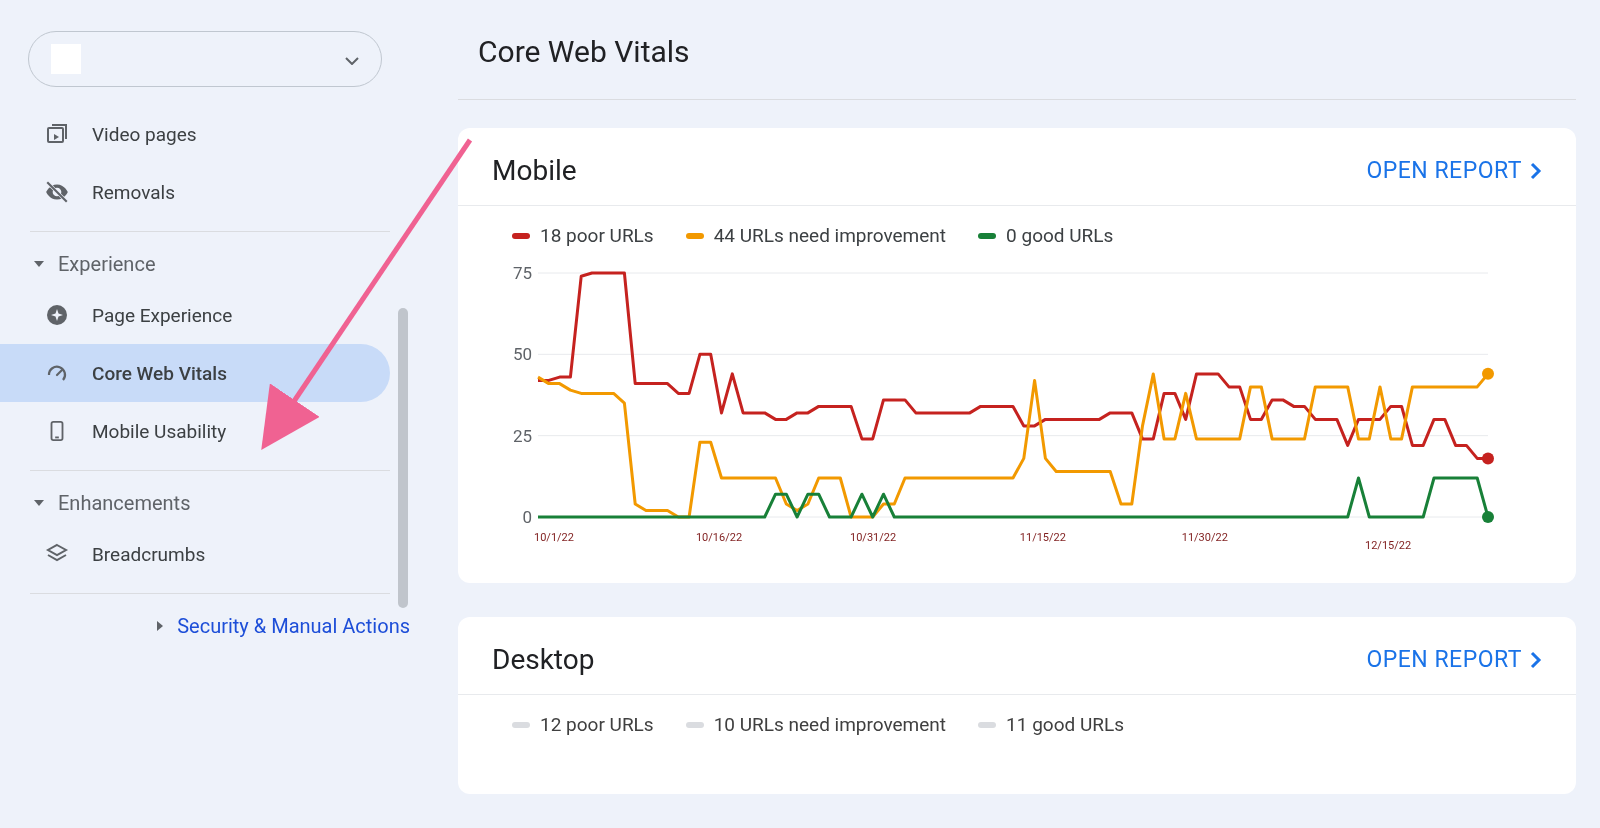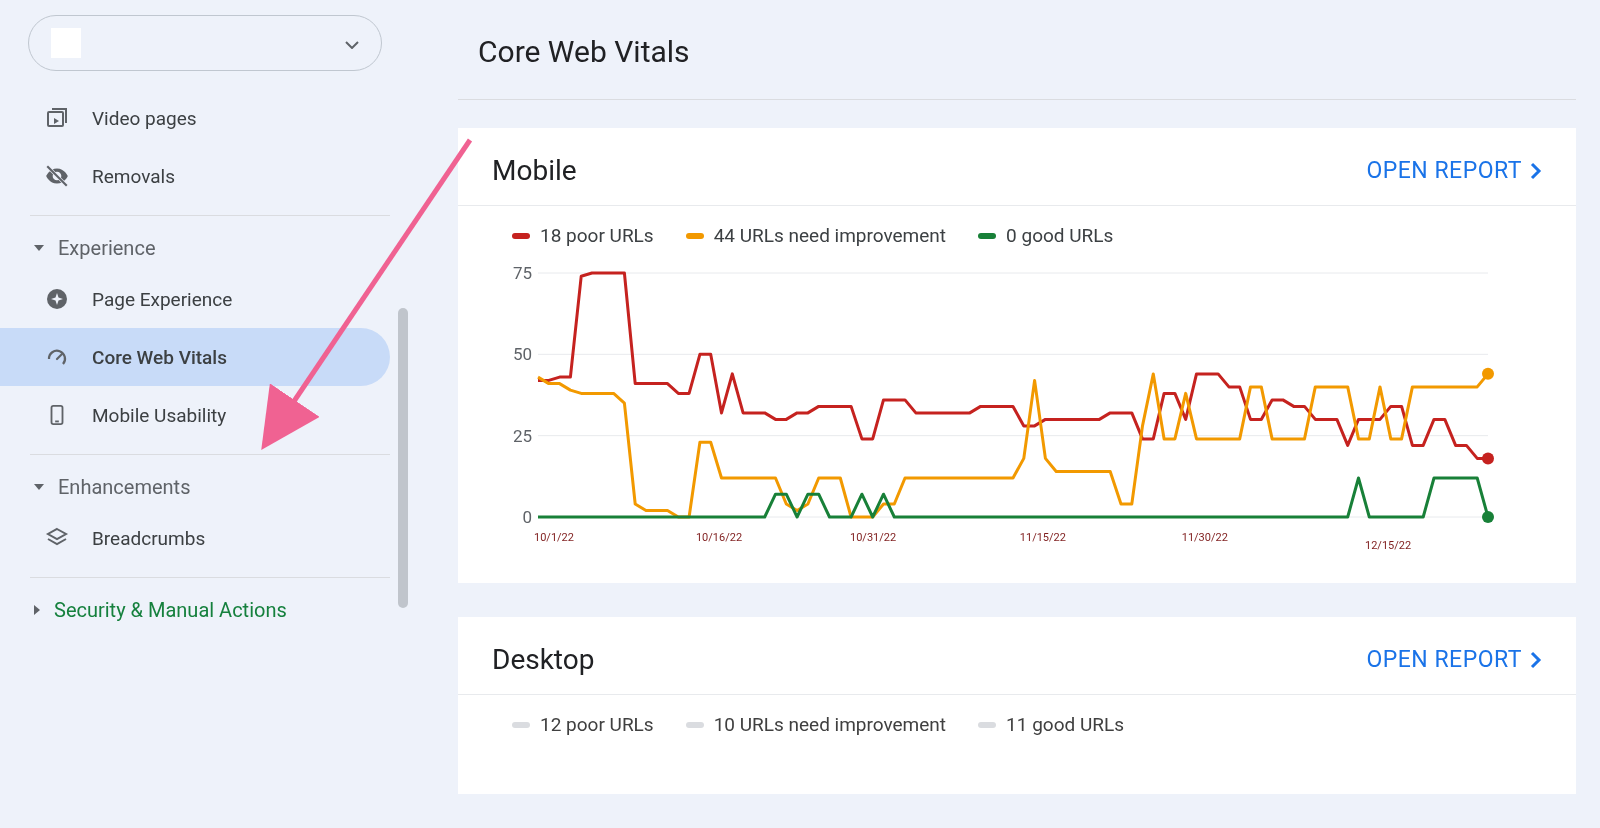--- a/index.html
+++ b/index.html
@@ -12,21 +12,21 @@
     overflow: hidden;
     position: relative;
   }
   .layout { display: flex; height: 100%; }
 
   
   .sidebar {
     width: 410px;
     background: #eef2fa;
     position: relative;
-    padding-top: 7px;
+    padding-top: 23px;
   }
   .property-select {
     margin: 8px 28px 18px 28px;
     height: 56px;
     border: 1px solid #c0c7d0;
     border-radius: 30px;
     background: #eef2fa;
     display: flex;
     align-items: center;
     padding: 0 22px;
@@ -86,21 +86,21 @@
     border-right: 5px solid transparent;
     border-top: 6px solid #5f6368;
     margin-right: 14px;
   }
   .nav-group-header.collapsed .chev {
     border-top: 5px solid transparent;
     border-bottom: 5px solid transparent;
     border-left: 6px solid #5f6368;
     border-right: 0;
   }
-  .nav-group-header.disabled { color: #15803d; }
+  .nav-group-header.disabled { color: #1d4ed8; justify-content: flex-end; }
   .scroll-thumb {
     position: absolute;
     right: 2px;
     top: 308px;
     width: 10px;
     height: 300px;
     background: #c0c5cc;
     border-radius: 5px;
   }
 
@@ -116,21 +116,21 @@
     color: #202124;
     margin: 10px 0 30px 20px;
   }
   .title-divider {
     height: 1px;
     background: #dadce0;
     margin-bottom: 28px;
   }
   .card {
     background: #fff;
-    border-radius: 0;
+    border-radius: 12px;
     padding: 26px 34px 22px 34px;
     margin-bottom: 34px;
   }
   .card-header {
     display: flex;
     align-items: center;
     justify-content: space-between;
     margin-bottom: 18px;
   }
   .card-title {

